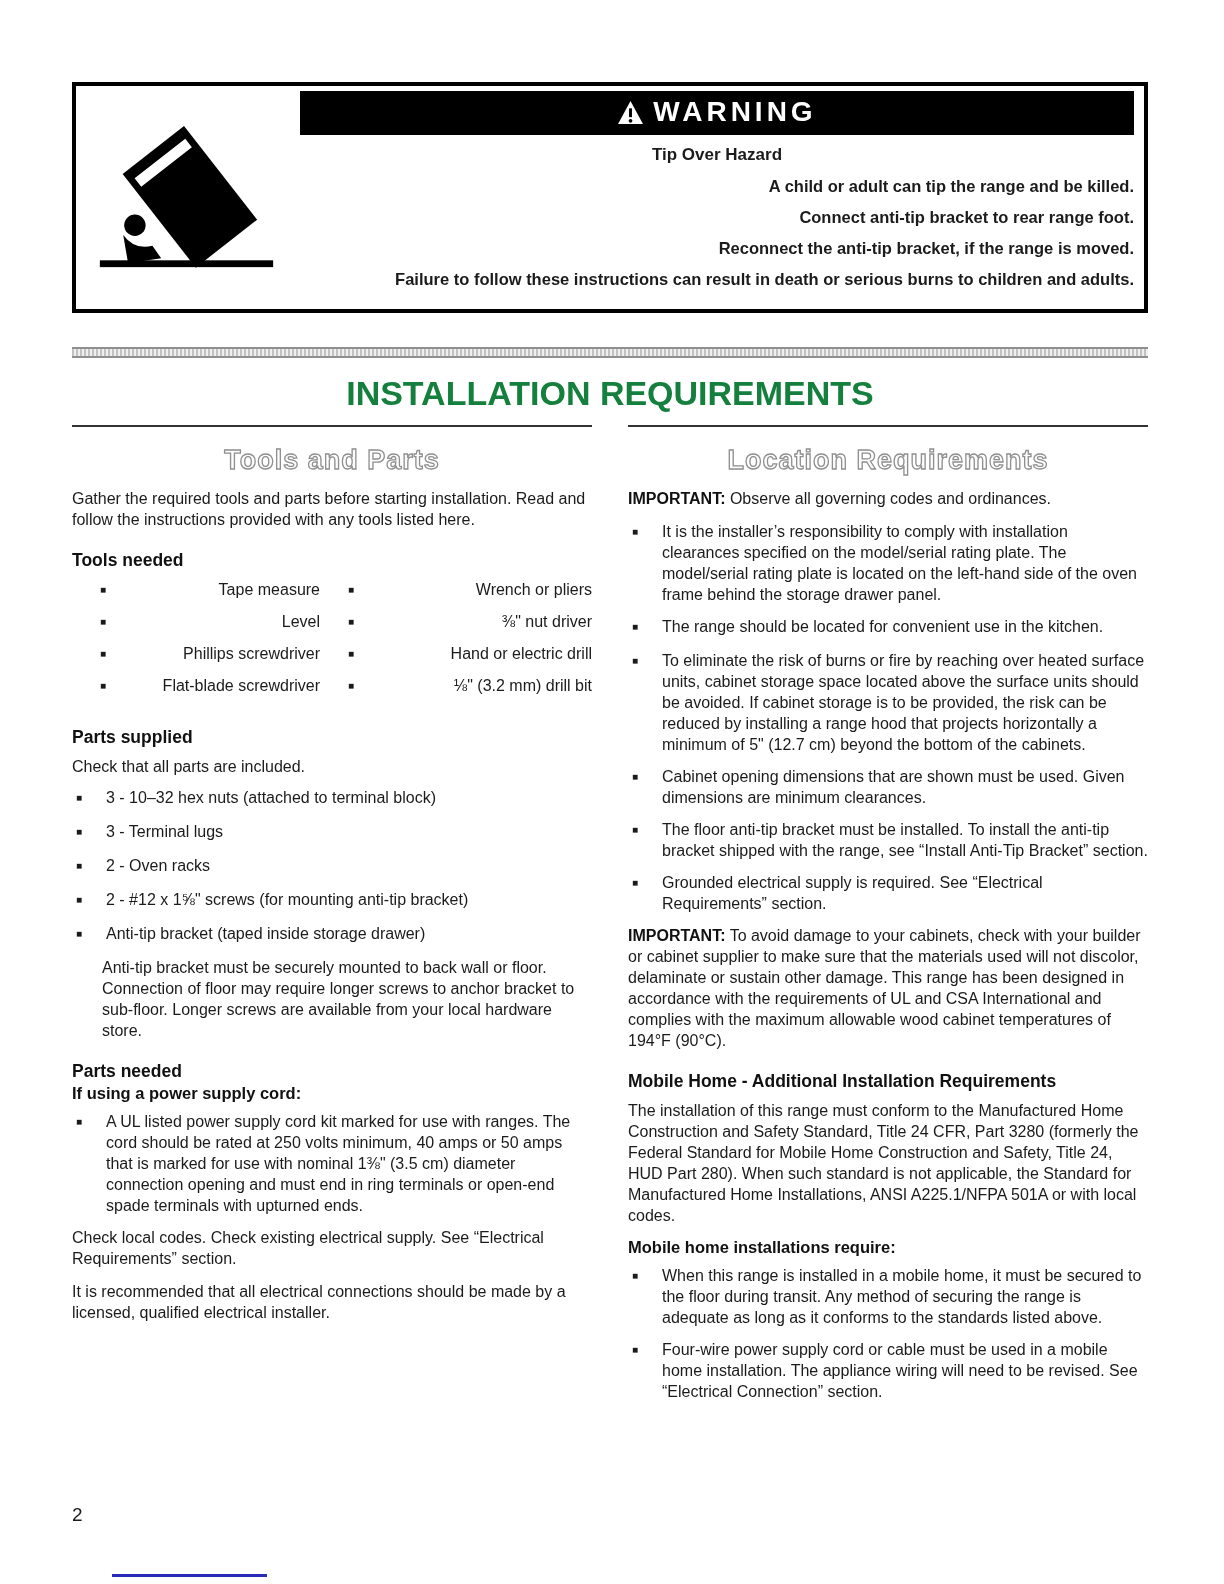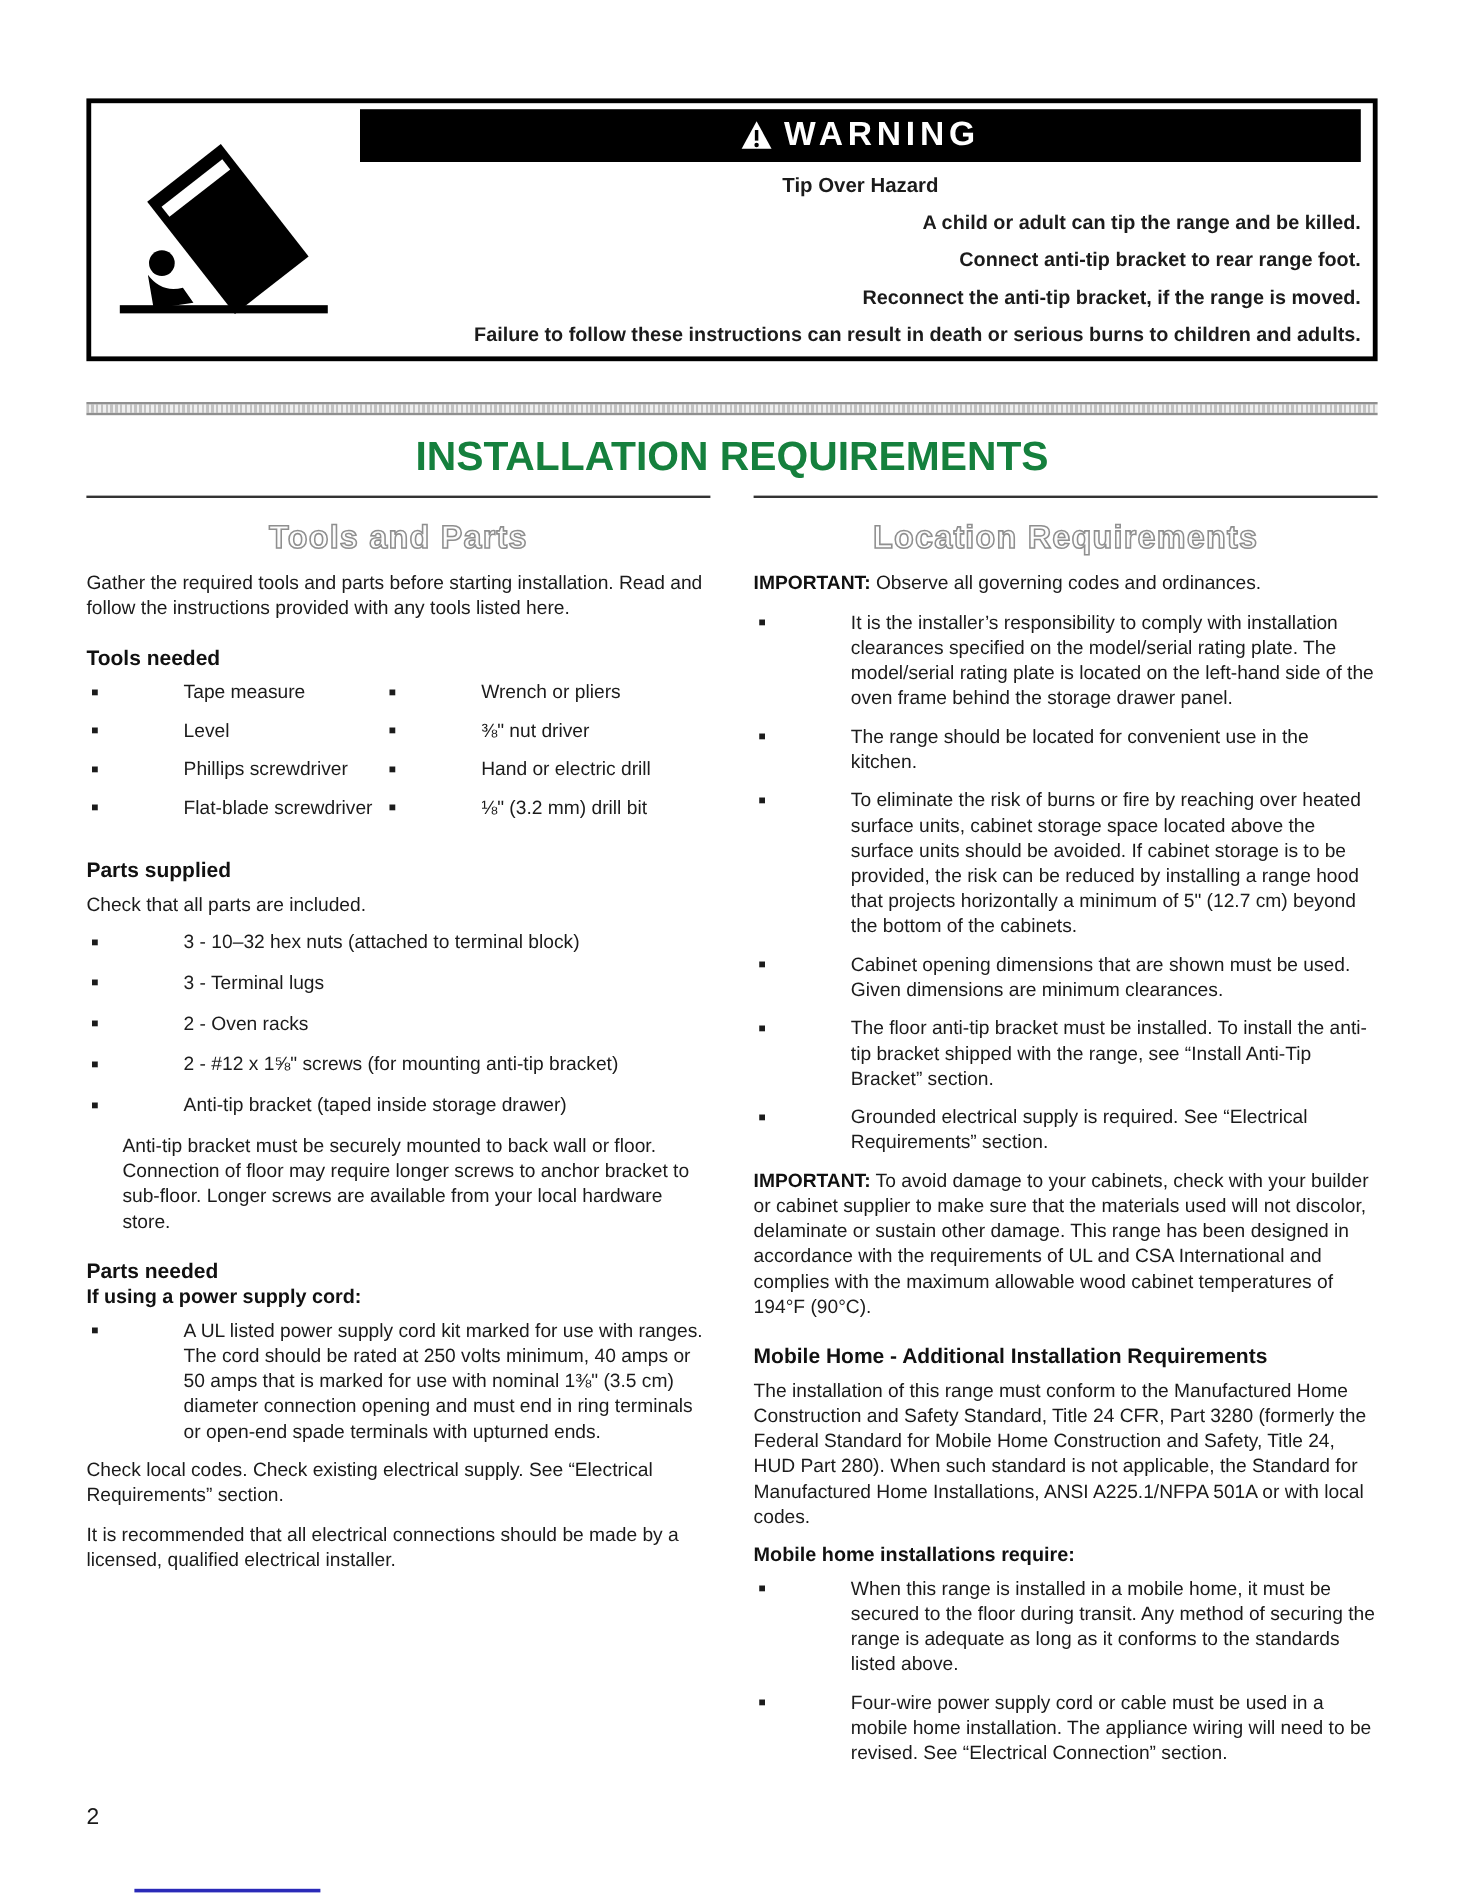--- a/index.html
+++ b/index.html
@@ -3,44 +3,44 @@
 <meta charset="utf-8">
 <style>
   html,body{margin:0;padding:0;background:#ffffff;}
   .page{position:relative;width:1224px;height:1584px;background:#fff;font-family:"Liberation Sans",sans-serif;color:#1b1b1b;overflow:hidden;}
   .content{position:absolute;left:72px;top:0;width:1076px;}
 
   
   .warnbox{margin-top:82px;border:4px solid #000;display:flex;align-items:stretch;background:#fff;}
   .warn-icon{width:212px;flex:none;display:flex;align-items:center;justify-content:center;padding:6px 4px;}
   .warn-icon svg{width:185px;height:150px;}
-  .warn-main{flex:1;padding:5px 10px 8px 4px;}
+  .warn-main{flex:1;padding:5px 10px 20px 4px;}
   .warn-banner{background:#000;color:#fff;text-align:center;font-weight:bold;font-size:28px;letter-spacing:4px;padding:5px 0 7px;display:flex;align-items:center;justify-content:center;gap:9px;}
   .warn-banner svg{width:27px;height:25px;flex:none;}
   .warn-hazard{text-align:center;font-weight:bold;font-size:17px;margin:10px 0 0;}
   .warn-line{font-weight:bold;font-size:16.5px;margin:12px 0 0 14px;text-align:right;}
 
   
   .hatch{margin-top:34px;height:7px;border-top:2px solid #8f8f8f;border-bottom:2px solid #8f8f8f;background:repeating-linear-gradient(90deg,#c2c2c2 0 2px,#efefef 2px 4px);}
   .doc-title{text-align:center;font-size:34px;font-weight:bold;margin:16px 0 12px;color:#15803d;}
   .col-rules{display:flex;gap:36px;}
   .col-rules div{flex:1;border-top:2px solid #333;}
 
   
   .cols{display:flex;gap:36px;margin-top:2px;}
   .col{width:520px;flex:none;}
   .sec-title{text-align:center;font-size:27px;font-weight:bold;letter-spacing:1px;margin:16px 0 12px;color:#fdfdfd;-webkit-text-stroke:1.3px #8f8f8f;}
   .para{font-size:16px;line-height:21px;margin:0 0 12px;}
   h3.h{font-size:17.5px;margin:20px 0 8px;color:#111;font-family:"Liberation Sans",sans-serif;}
   h4.h{font-size:16.5px;margin:14px 0 8px;color:#111;font-family:"Liberation Sans",sans-serif;}
-  .b{display:flex;font-size:16px;line-height:21px;margin:0 0 11px;gap:47px;}
+  .b{display:flex;font-size:16px;line-height:21px;margin:0 0 11px;}
   .b .m{flex:none;width:30px;padding-left:4px;}
   .b .m::before{content:"■";font-size:10px;position:relative;top:-2px;}
   .b .t{flex:1;}
-  .tools-grid{display:grid;grid-template-columns:248px 1fr;margin:4px 0 6px;}
+  .tools-grid{display:grid;grid-template-columns:248px 1fr;margin:4px 0 6px;text-align:right;}
   .tools-grid .b{margin:0 0 9px;}
   .indent{margin-left:30px;}
 
   
   .pageno{position:absolute;left:72px;top:1504px;font-size:19px;color:#1b1b1b;}
   .foot-rule{position:absolute;left:112px;top:1574px;width:155px;height:3px;background:#2a2ab8;}
   b{color:#111;}
 </style>
 </head>
 <body>

